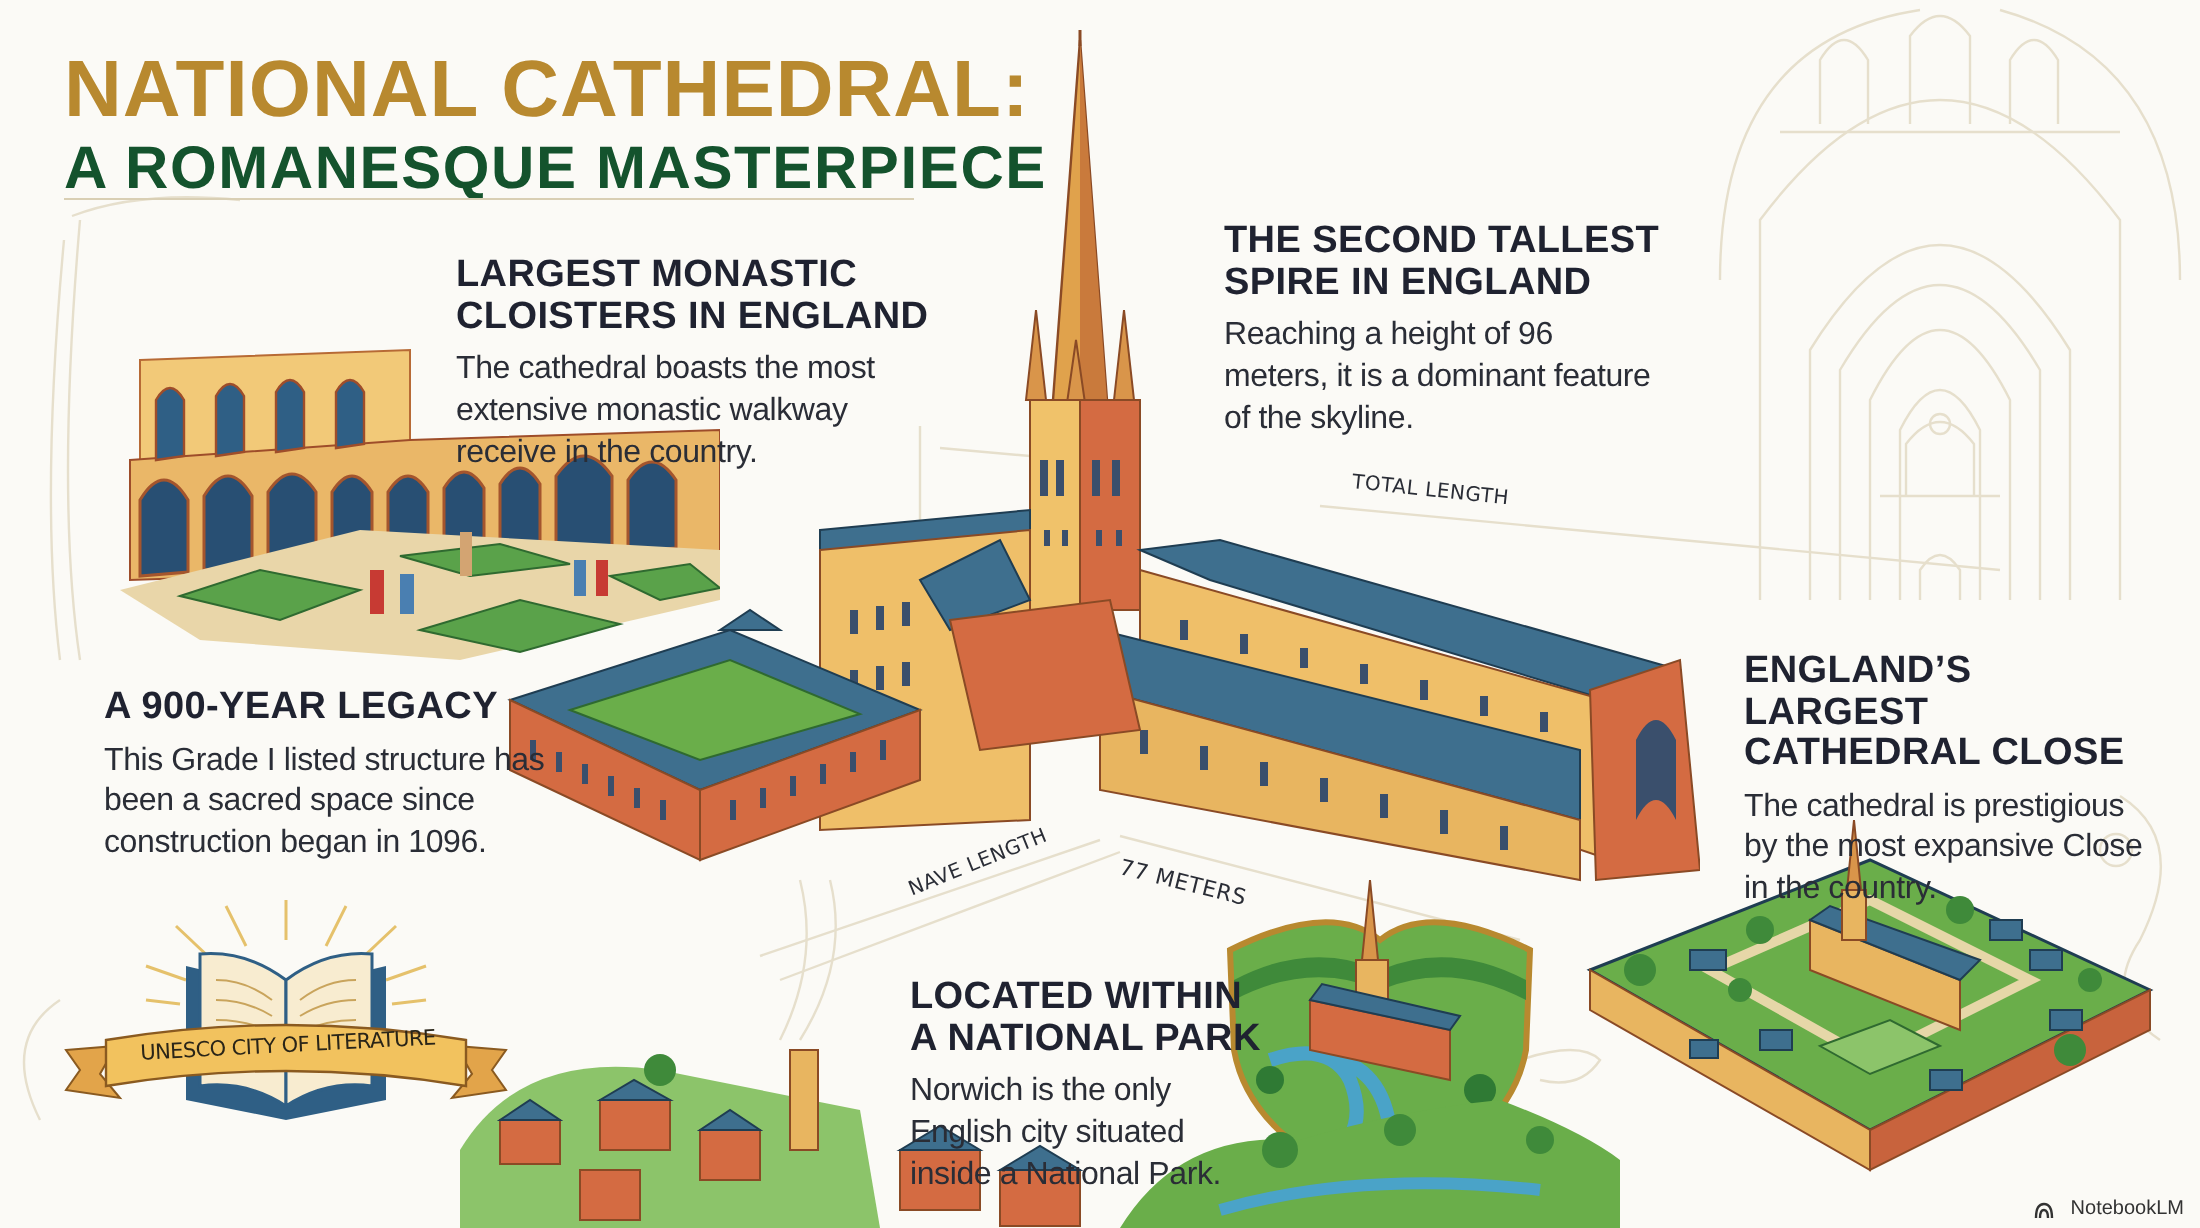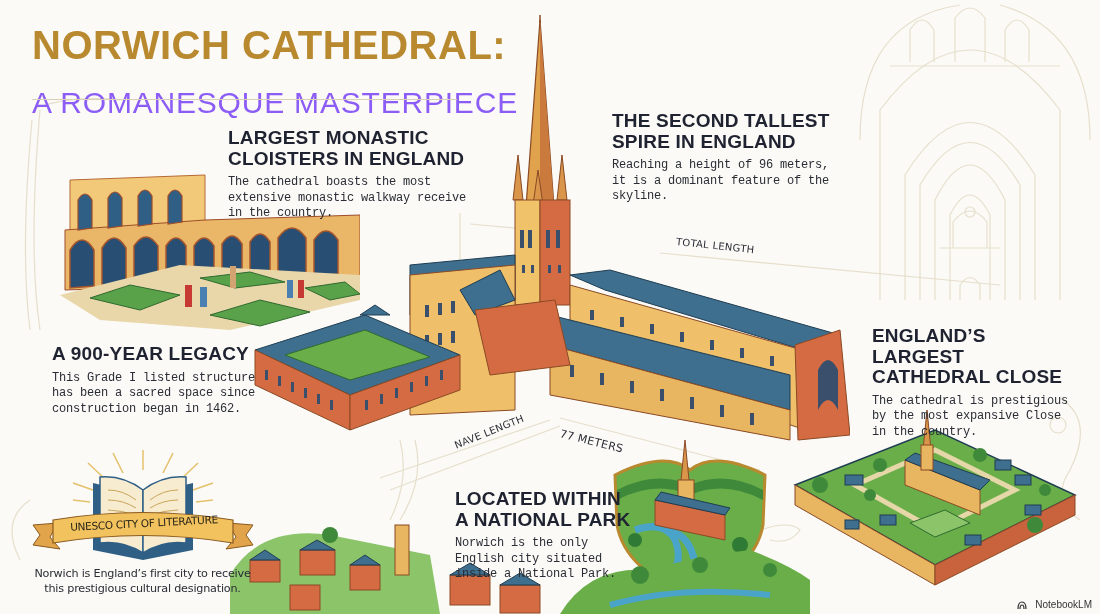--- a/index.html
+++ b/index.html
@@ -13,36 +13,36 @@
   .canvas { position: absolute; inset: 0; width: 1100px; height: 614px; overflow: hidden; }
   .layer { position: absolute; }
 
   
   .title-block { left: 32px; top: 24px; }
   .title-main {
     font-size: 40px; font-weight: 700; letter-spacing: 0.5px;
     color: #b8892f; line-height: 1.05;
   }
   .title-sub {
-    font-size: 30px; font-weight: 400; letter-spacing: 0.8px;
-    color: #8b5cf6; line-height: 1.1; margin-top: 20px;
+    font-size: 30px; font-weight: 700; letter-spacing: 0.8px;
+    color: #14532d; line-height: 1.1; margin-top: 2px;
   }
   .title-rule {
     position: absolute; left: 32px; top: 99px; width: 425px; height: 1px;
     background: #d9cfb4;
   }
 
   
   .callout h2 {
     font-size: 19px; font-weight: 700; line-height: 1.08;
     color: #1f2230; letter-spacing: 0.2px; text-transform: uppercase;
   }
   .callout p {
-    font-size: 12px; line-height: 1.3; color: #2a2d36; margin-top: 6px;
-    font-family: Liberation Mono, monospace; letter-spacing: -0.2px;
+    font-size: 16px; line-height: 1.3; color: #2a2d36; margin-top: 6px;
+    font-family: Liberation Sans, sans-serif; letter-spacing: -0.2px;
   }
   .c-cloisters { left: 200px; top: 128px; width: 240px; margin-left: 28px; }
   .c-spire { left: 612px; top: 111px; width: 220px; }
   .c-legacy { left: 52px; top: 344px; width: 230px; }
   .c-close { left: 872px; top: 326px; width: 200px; }
   .c-park { left: 442px; top: 489px; width: 180px; margin-left: 13px; }
 
   .unesco-caption {
     left: 30px; top: 566px; width: 225px; text-align: center;
     font-size: 11.2px; line-height: 1.35; color: #2a2d36;
@@ -104,21 +104,21 @@
       <path d="M460 213 L460 260"></path>
       <path d="M470 224 L560 232"></path>
       <path d="M660 253 L1000 285"></path>
       <path d="M380 478 L550 420"></path>
       <path d="M390 490 L560 426"></path>
       <path d="M560 418 L760 470"></path>
     </g>
   </svg>
 
   <div class="layer title-block">
-    <div class="title-main">NORWICH CATHEDRAL:</div>
+    <div class="title-main">NATIONAL CATHEDRAL:</div>
     <div class="title-sub">A ROMANESQUE MASTERPIECE</div>
   </div>
   <div class="title-rule"></div>
 
   <svg class="layer" style="left:60px;top:170px" width="300" height="160" viewBox="0 0 300 160">
     <polygon points="10,10 145,5 145,60 10,70" fill="#f2c978" stroke="#b76a35" stroke-width="1"></polygon>
     <polygon points="5,60 145,50 300,45 300,110 5,120" fill="#eab768" stroke="#9e4d2a" stroke-width="1"></polygon>
     <g fill="#2f5f85" stroke="#9e4d2a" stroke-width="1.2">
       <path d="M18 60 L18 30 Q25 18 32 30 L32 58Z"></path>
       <path d="M48 58 L48 28 Q55 16 62 28 L62 56Z"></path>
@@ -327,35 +327,34 @@
         <path d="M80 65 Q95 65 108 71"></path>
       <path d="M150 45 Q135 45 122 55"></path>
         <path d="M150 55 Q135 55 122 63"></path>
         <path d="M150 65 Q135 65 122 71"></path>
     </g>
     <path d="M5 80 L30 78 L22 92 L32 104 L5 100 L12 90Z" fill="#e2a44a" stroke="#8a5a20"></path>
     <path d="M225 80 L200 78 L208 92 L198 104 L225 100 L218 90Z" fill="#e2a44a" stroke="#8a5a20"></path>
     <path d="M25 75 Q115 60 205 75 L205 98 Q115 83 25 98Z" fill="#f2c25e" stroke="#8a5a20" stroke-width="1.2"></path>
   </svg>
   <div class="layer" style="left:56px;top:517px;width:176px;text-align:center;font-size:10.5px;color:#2a2518;font-family:'DejaVu Sans',sans-serif;letter-spacing:-0.3px;transform:rotate(-3deg);">UNESCO CITY OF LITERATURE</div>
-  <div class="layer unesco-caption">Norwich is England’s first city to receive this prestigious cultural designation.</div>
 
   <div class="layer callout c-cloisters">
     <h2>LARGEST MONASTIC CLOISTERS IN ENGLAND</h2>
     <p>The cathedral boasts the most extensive monastic walkway receive in the country.</p>
   </div>
 
   <div class="layer callout c-spire">
     <h2>THE SECOND TALLEST SPIRE IN ENGLAND</h2>
     <p>Reaching a height of 96 meters, it is a dominant feature of the skyline.</p>
   </div>
 
   <div class="layer callout c-legacy">
     <h2>A 900-YEAR LEGACY</h2>
-    <p>This Grade I listed structure has been a sacred space since construction began in 1462.</p>
+    <p>This Grade I listed structure has been a sacred space since construction began in 1096.</p>
   </div>
 
   <div class="layer callout c-close">
     <h2>ENGLAND’S LARGEST CATHEDRAL CLOSE</h2>
     <p>The cathedral is prestigious by the most expansive Close in the country.</p>
   </div>
 
   <div class="layer callout c-park">
     <h2>LOCATED WITHIN A NATIONAL PARK</h2>
     <p>Norwich is the only English city situated inside a National Park.</p>

